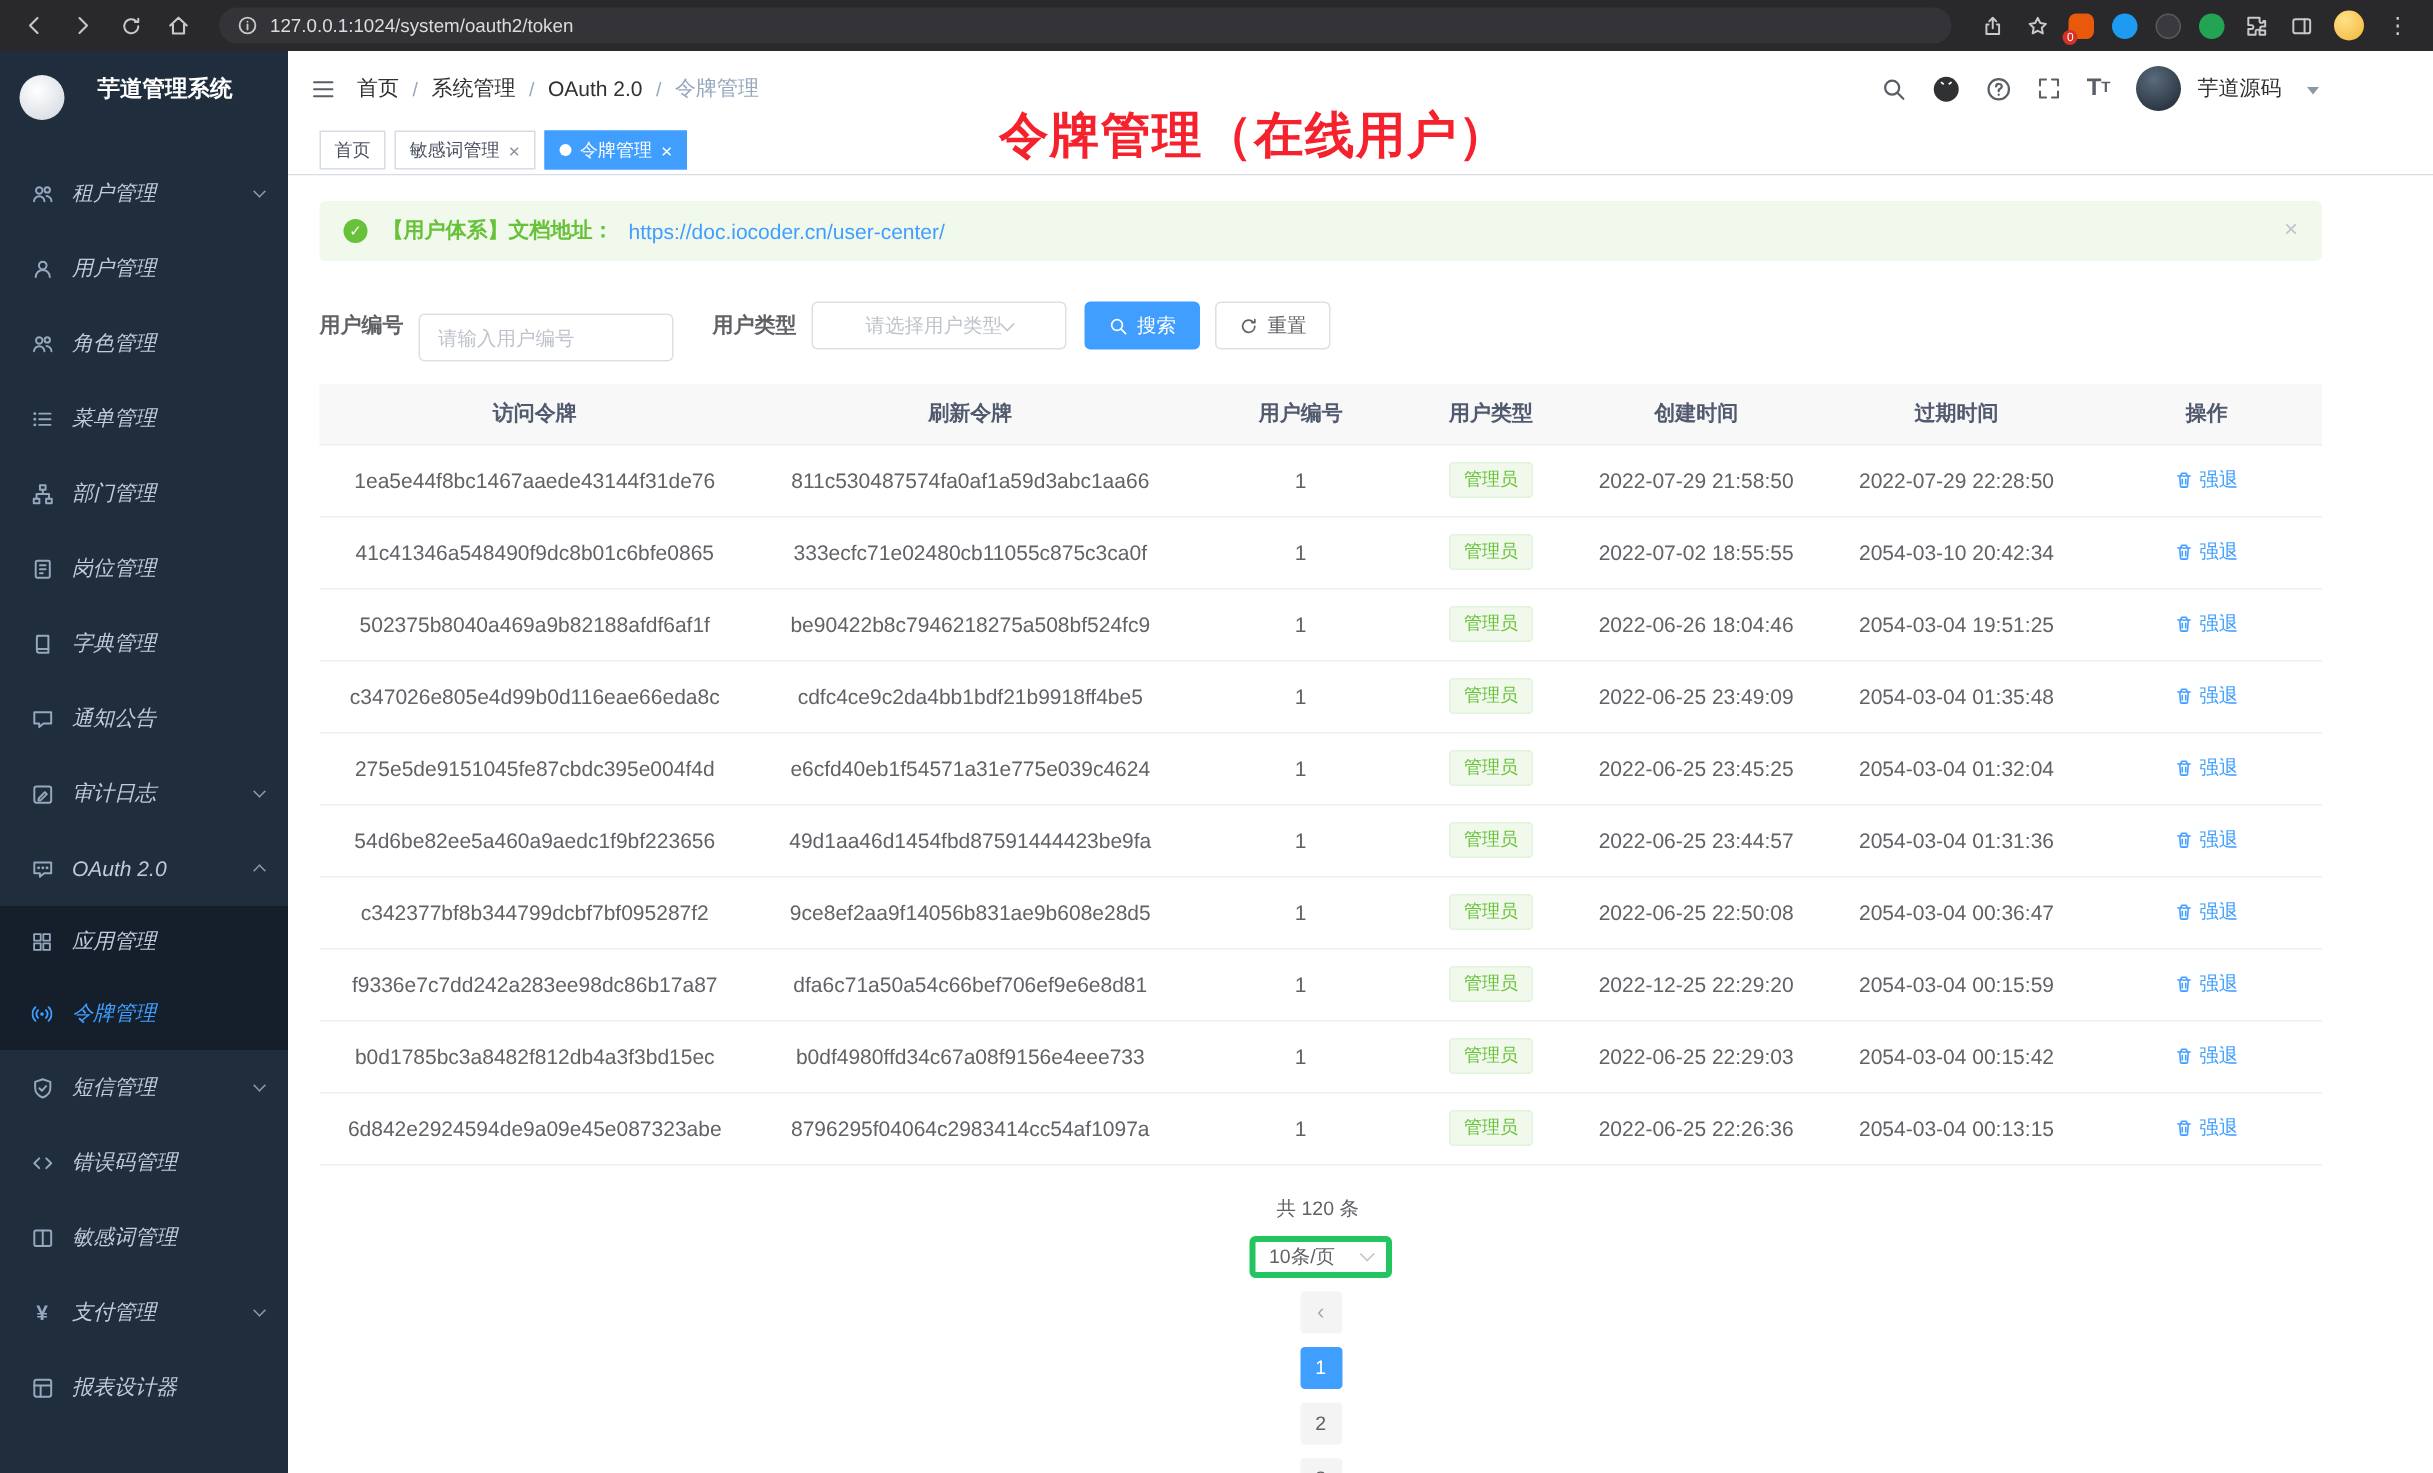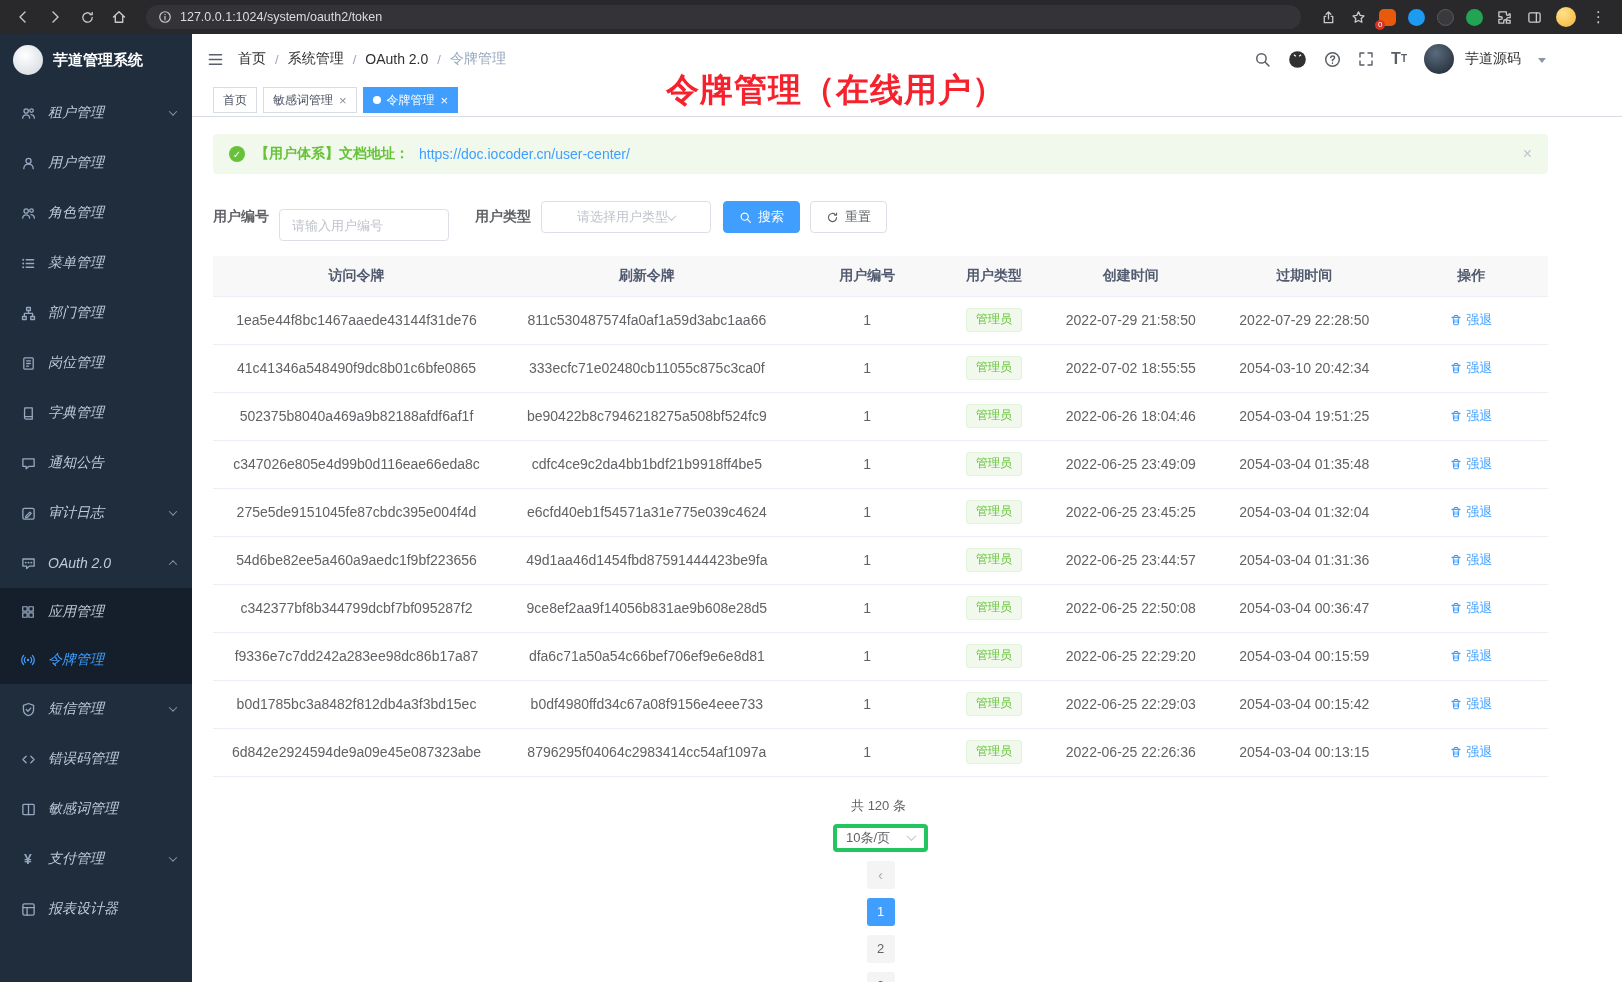--- a/index.html
+++ b/index.html
@@ -20,21 +20,21 @@
   .ext-green { background: #23a455; border-radius: 50%; }
   .ext-badge { position: absolute; left: -4px; bottom: -4px; background: #d93025; color: #fff; font-size: 8px; line-height: 10px; padding: 0 3px; border-radius: 5px; }
   .profile-dot { width: 20px; height: 20px; border-radius: 50%; background: radial-gradient(circle at 35% 30%, #ffe08a, #f2b636); margin: 0 5px; }
   .more-dots { font-size: 15px; color: #c9c9cc; padding: 0 6px; }
 
   
   .app { display: flex; height: 948px; }
 
   
   .sidebar { width: 192px; background: #1f2d3d; flex: 0 0 auto; display: flex; flex-direction: column; overflow: hidden; }
-  .logo { height: 52px; display: flex; align-items: center; gap: 10px; padding: 0 13px; flex: 0 0 auto; }
+  .logo { height: 52px; display: flex; gap: 22px; padding: 0 13px; flex: 0 0 auto; margin-top: 16px; }
   .logo-img { width: 30px; height: 30px; border-radius: 50%; background: radial-gradient(circle at 40% 35%, #ffffff, #cfd6dd); flex: 0 0 auto; }
   .logo-title { color: #ffffff; font-size: 15px; font-weight: bold; white-space: nowrap; }
   .menu { flex: 1; padding-top: 2px; }
   .menu-item { height: 50px; display: flex; align-items: center; gap: 12px; padding: 0 16px 0 20px; font-size: 14px; color: #bfcbd9; cursor: pointer; white-space: nowrap; }
   .mi-icon { width: 16px; display: flex; justify-content: center; color: #97a8be; flex: 0 0 auto; }
   .mi-label { flex: 1; overflow: hidden; font-style: italic; }
   .chev { width: 6px; height: 6px; border-right: 1.4px solid #8b97a3; border-bottom: 1.4px solid #8b97a3; flex: 0 0 auto; }
   .chev.down { transform: rotate(45deg) translate(-1px,-1px); }
   .chev.up { transform: rotate(-135deg) translate(-1px,-1px); }
   .submenu { background: #141f2b; }
@@ -571,21 +571,21 @@
                     <path d="M2.5 4.5h11M5.5 4.5V3a1 1 0 0 1 1-1h3a1 1 0 0 1 1 1v1.5M4.2 4.5l.7 8.9a1 1 0 0 0 1 .9h4.2a1 1 0 0 0 1-.9l.7-8.9M6.5 7.3v4M9.5 7.3v4"></path>
                   </svg>
                   <span>强退</span>
                 </a></td>
           </tr>
           <tr>
             <td>f9336e7c7dd242a283ee98dc86b17a87</td>
             <td>dfa6c71a50a54c66bef706ef9e6e8d81</td>
             <td>1</td>
             <td><span class="tag-success">管理员</span></td>
-            <td>2022-06-25 22:29:20</td>
+            <td>2022-12-25 22:29:20</td>
             <td>2054-03-04 00:15:59</td>
             <td><a class="action-link">
                   <svg class="s" width="12" height="12" viewBox="0 0 16 16">
                     <path d="M2.5 4.5h11M5.5 4.5V3a1 1 0 0 1 1-1h3a1 1 0 0 1 1 1v1.5M4.2 4.5l.7 8.9a1 1 0 0 0 1 .9h4.2a1 1 0 0 0 1-.9l.7-8.9M6.5 7.3v4M9.5 7.3v4"></path>
                   </svg>
                   <span>强退</span>
                 </a></td>
           </tr>
           <tr>
             <td>b0d1785bc3a8482f812db4a3f3bd15ec</td>

